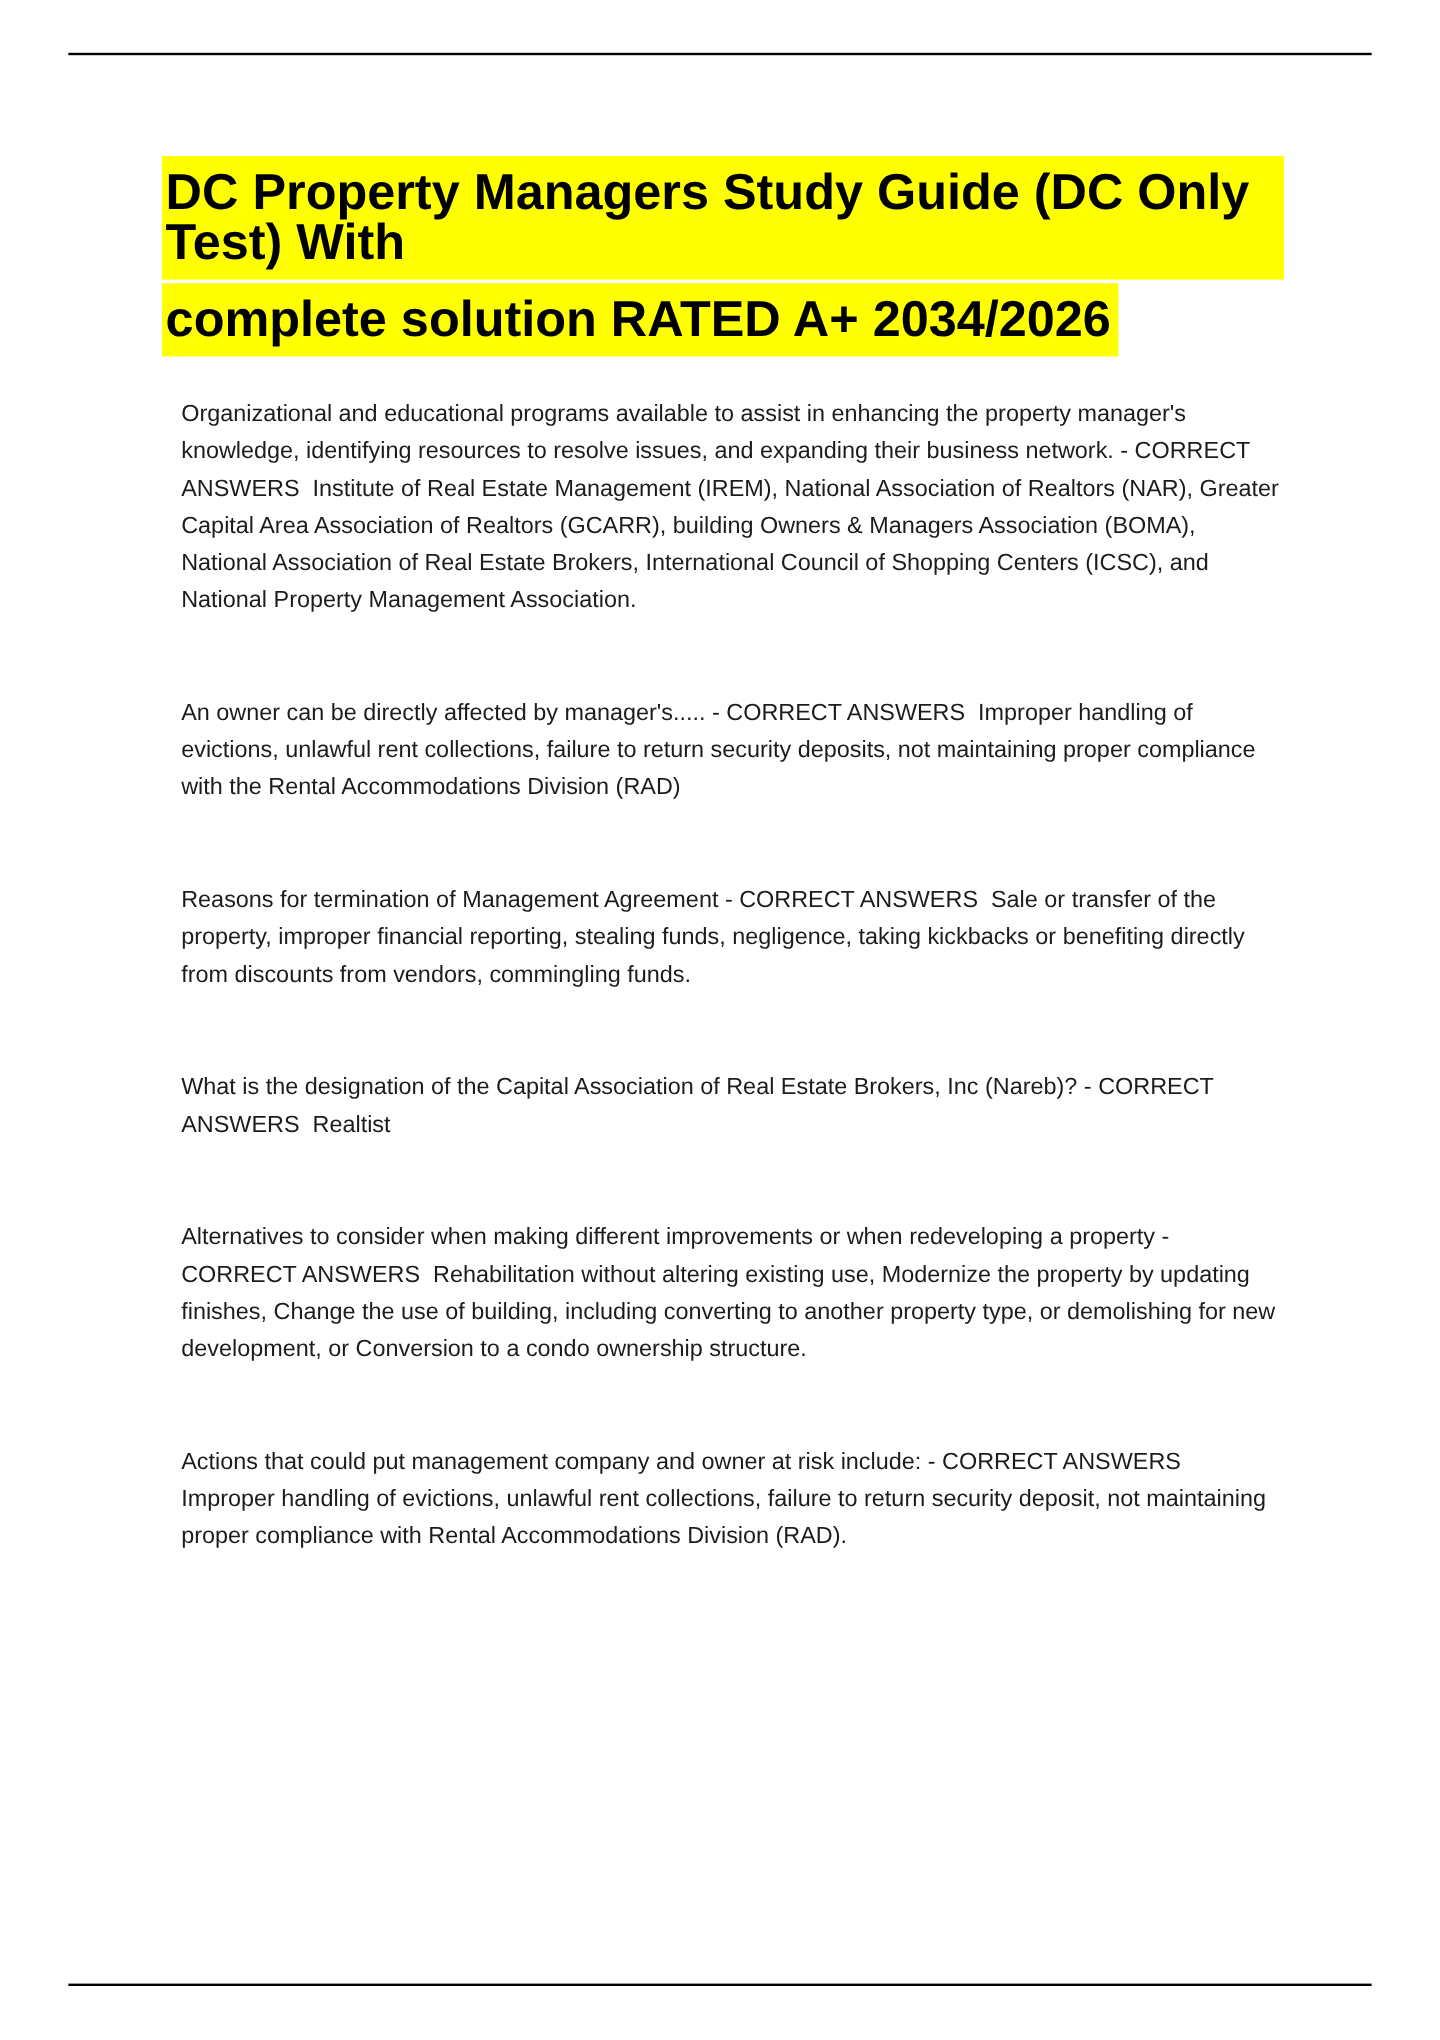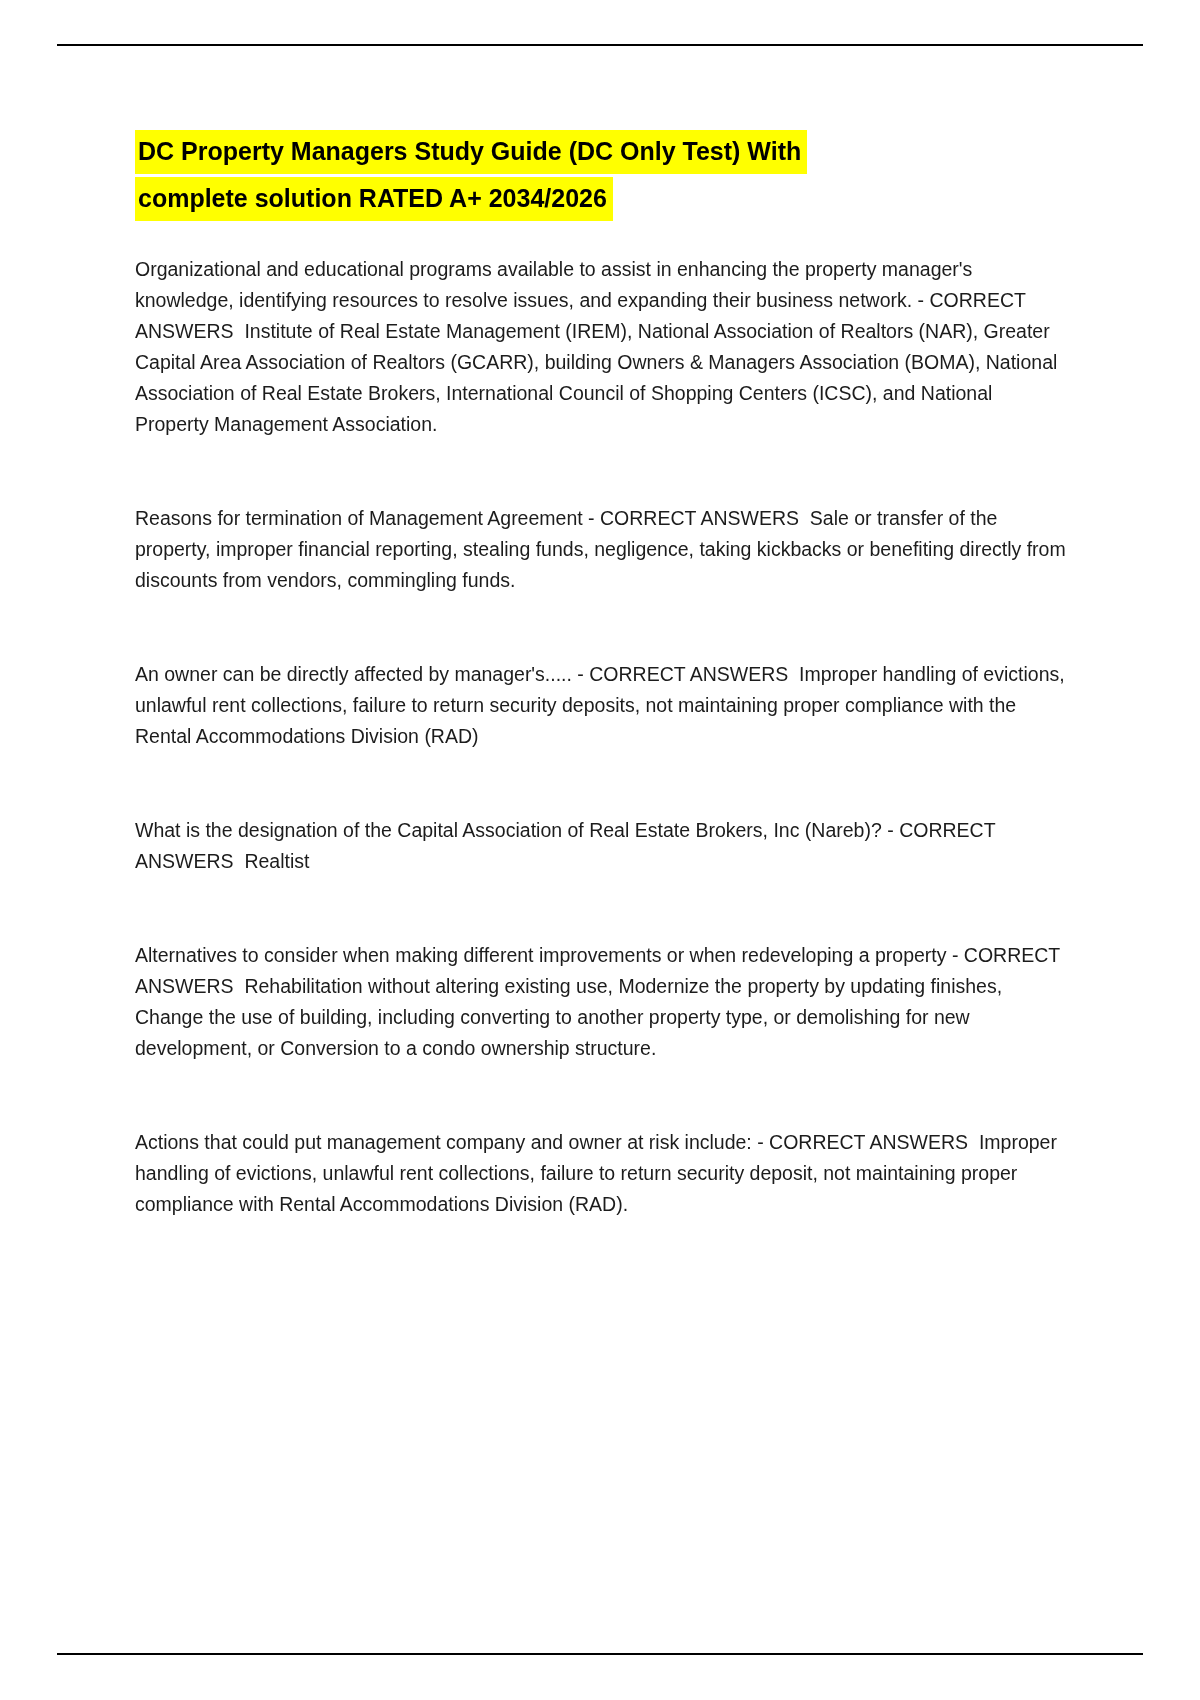--- a/index.html
+++ b/index.html
@@ -27,53 +27,53 @@
 
   .content {
     position: absolute;
     left: 135px;
     top: 130px;
     width: 935px;
   }
 
   .doc-title {
     font-weight: bold;
-    font-size: 25px;
+    font-size: 42px;
     line-height: 1;
     color: #000000;
     margin: 0 0 30px 0;
   }
   .doc-title .hl {
     display: inline-block;
     padding: 9px 6px 10px 3px;
     margin-bottom: 3px;
   }
 
   .para {
     font-size: 19.5px;
     line-height: 31px;
-    margin: 0 0 63px 0;
+    margin: 0 0 63px 16px;
     color: #1c1c1c;
     white-space: pre-wrap;
   }
 </style>
 </head>
 <body>
 
 <div class="rule rule-top"></div>
 
 <div class="content">
 
   <h1 class="doc-title">
     <span class="hl" style="background: rgb(255, 255, 0);">DC Property Managers Study Guide (DC Only Test) With</span><br>
     <span class="hl" style="background: rgb(255, 255, 0);">complete solution RATED A+ 2034/2026</span>
   </h1>
 
   <p class="para">Organizational and educational programs available to assist in enhancing the property manager's knowledge, identifying resources to resolve issues, and expanding their business network. - CORRECT ANSWERS  Institute of Real Estate Management (IREM), National Association of Realtors (NAR), Greater Capital Area Association of Realtors (GCARR), building Owners &amp; Managers Association (BOMA), National Association of Real Estate Brokers, International Council of Shopping Centers (ICSC), and National Property Management Association.</p>
+  <p class="para">An owner can be directly affected by manager's..... - CORRECT ANSWERS  Improper handling of evictions, unlawful rent collections, failure to return security deposits, not maintaining proper compliance with the Rental Accommodations Division (RAD)</p>
   <p class="para">Reasons for termination of Management Agreement - CORRECT ANSWERS  Sale or transfer of the property, improper financial reporting, stealing funds, negligence, taking kickbacks or benefiting directly from discounts from vendors, commingling funds.</p>
-  <p class="para">An owner can be directly affected by manager's..... - CORRECT ANSWERS  Improper handling of evictions, unlawful rent collections, failure to return security deposits, not maintaining proper compliance with the Rental Accommodations Division (RAD)</p>
   <p class="para">What is the designation of the Capital Association of Real Estate Brokers, Inc (Nareb)? - CORRECT ANSWERS  Realtist</p>
   <p class="para">Alternatives to consider when making different improvements or when redeveloping a property - CORRECT ANSWERS  Rehabilitation without altering existing use, Modernize the property by updating finishes, Change the use of building, including converting to another property type, or demolishing for new development, or Conversion to a condo ownership structure.</p>
   <p class="para">Actions that could put management company and owner at risk include: - CORRECT ANSWERS  Improper handling of evictions, unlawful rent collections, failure to return security deposit, not maintaining proper compliance with Rental Accommodations Division (RAD).</p>
 
 </div>
 
 <div class="rule rule-bottom"></div>
 
 </body></html>

